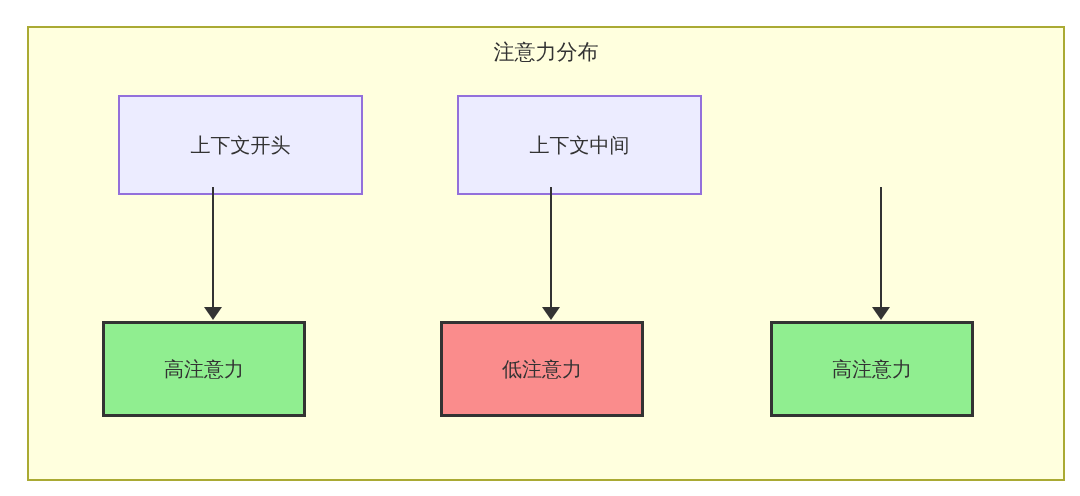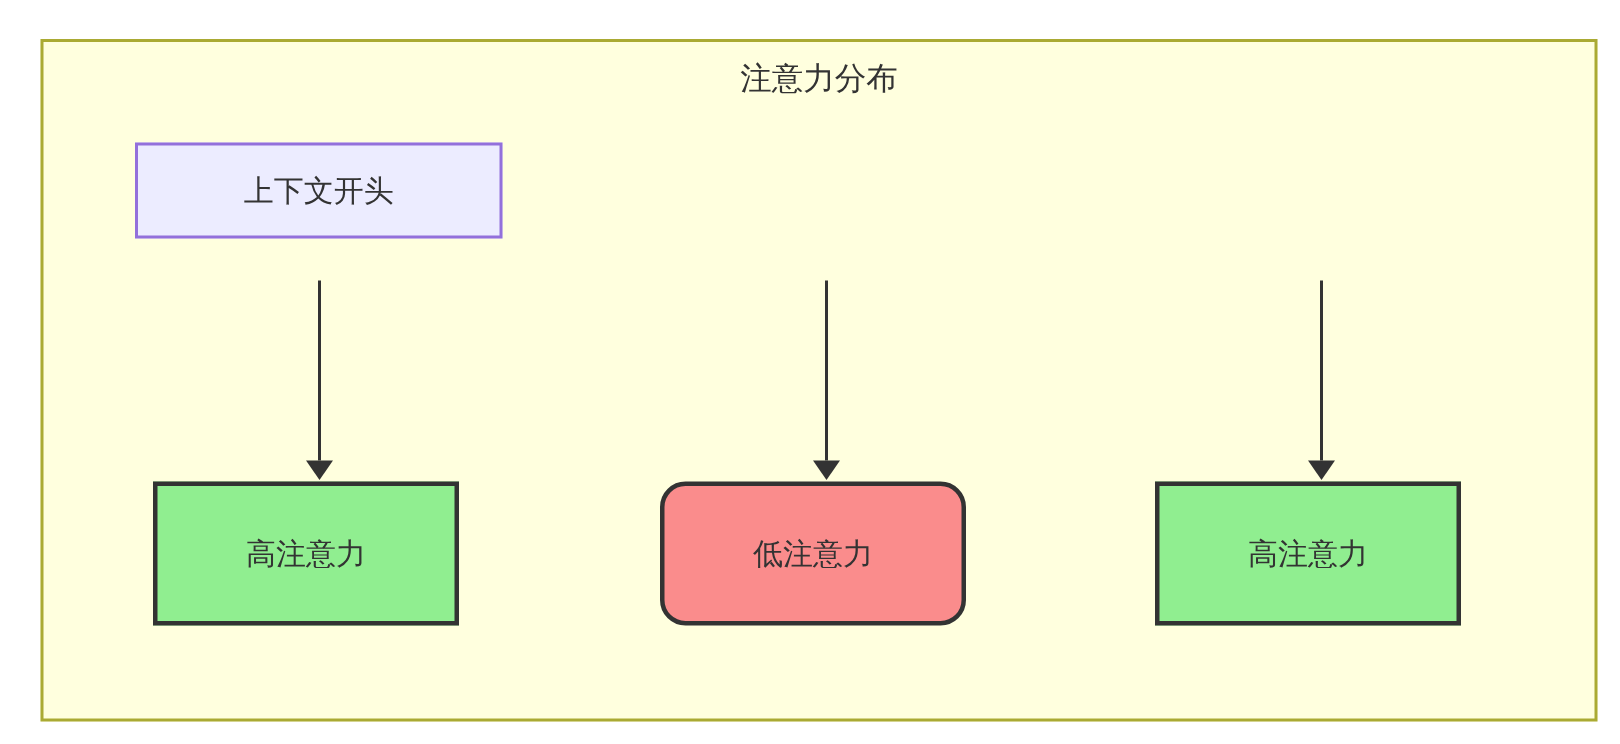--- a/index.html
+++ b/index.html
@@ -37,33 +37,34 @@
     box-sizing: border-box;
     display: flex;
     align-items: center;
     justify-content: center;
     font-size: 20px;
     color: var(--text-color, #333333);
     text-align: center;
   }
   .source {
     width: 245px;
-    height: 64px;
+    height: 100px;
     top: 67px;
     background: var(--source-fill, #ececff);
     border: 2px solid var(--source-border, #9370db);
+    margin-left: 28px;
   }
   .result {
     width: 204px;
     height: 96px;
     top: 293px;
     border: 3px solid var(--result-border, #333333);
   }
   .result.high { background: var(--high-fill, #90ee90); }
-  .result.low  { background: var(--low-fill, #fa8c8c); border-radius: 17px; }
+  .result.low  { background: var(--low-fill, #fa8c8c); }
 
   .source.c1 { left: 61px; }
   .source.c2 { left: 400px; }
   .source.c3 { left: 730px; }
   .result.c1 { left: 73px; }
   .result.c2 { left: 411px; }
   .result.c3 { left: 741px; }
 
   .arrow {
     position: absolute;
@@ -88,20 +89,21 @@
   .arrow.c3 { left: 851px; }
 </style>
 </head>
 <body>
 
 <div class="diagram">
 
   <div class="title">注意力分布</div>
 
   <div class="node source c1">上下文开头</div>
+  <div class="node source c2">上下文中间</div>
 
   <div class="arrow c1"></div>
   <div class="arrow c2"></div>
   <div class="arrow c3"></div>
 
   <div class="node result c1 high">高注意力</div>
   <div class="node result c2 low">低注意力</div>
   <div class="node result c3 high">高注意力</div>
 
 </div>

